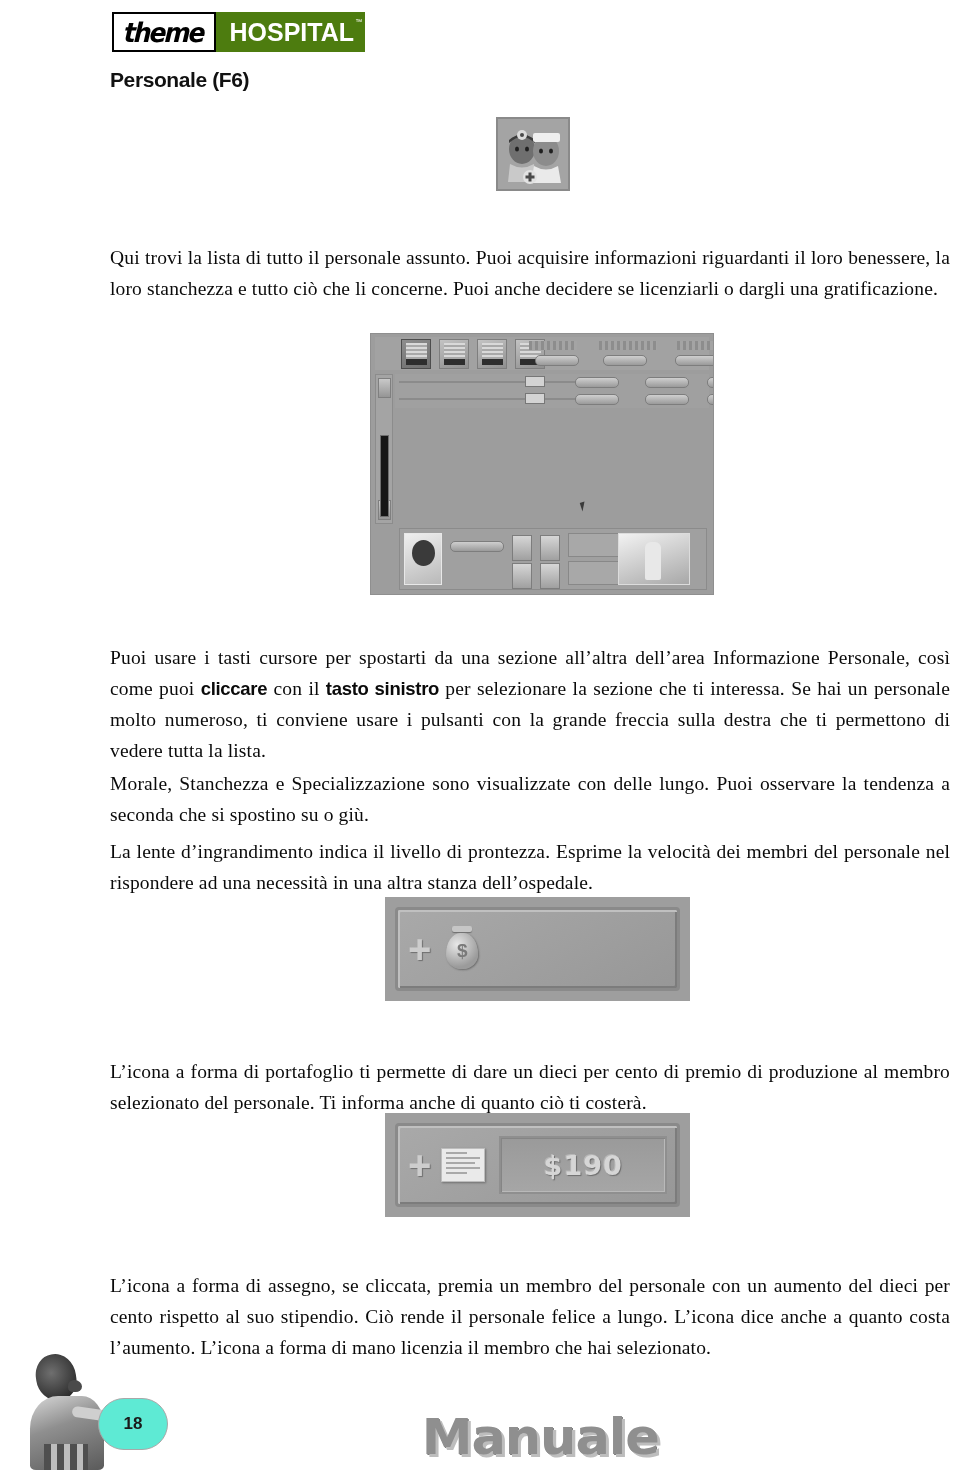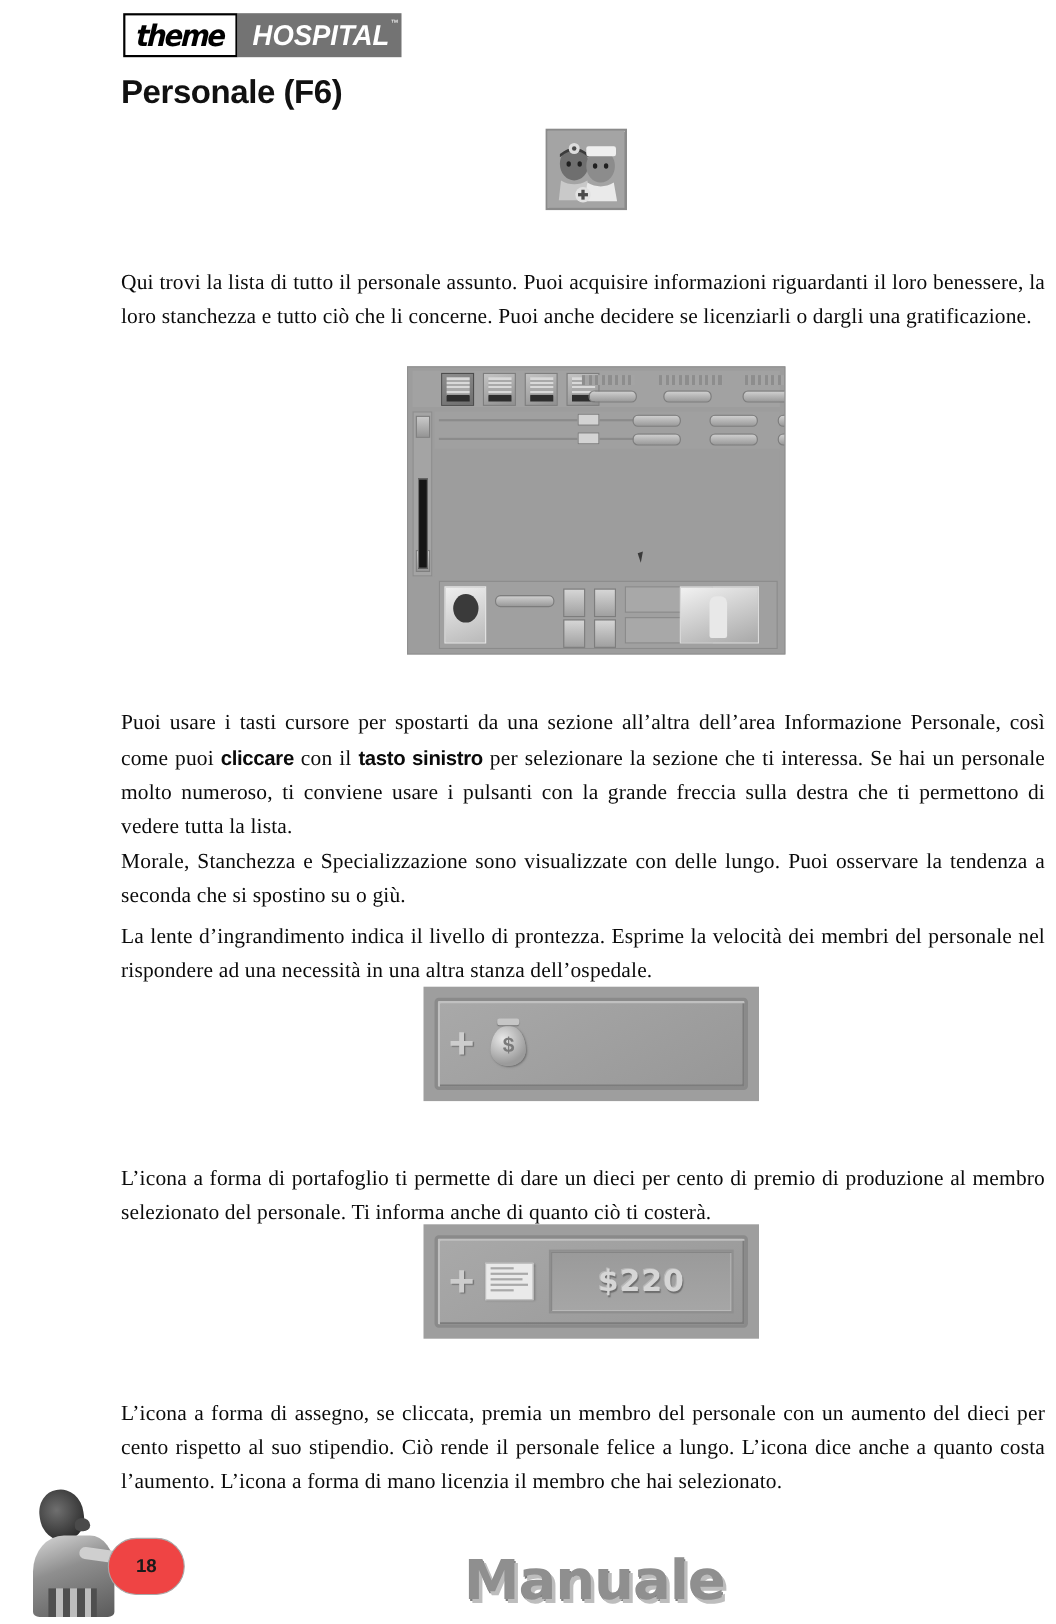--- a/index.html
+++ b/index.html
@@ -38,27 +38,26 @@
     font-family: "DejaVu Sans", sans-serif;
     font-weight: bold;
     font-style: italic;
     font-size: 25px;
     letter-spacing: -2px;
     color: #000;
     transform: skewX(-3deg) scaleY(1.08);
     line-height: 1;
   }
   .logo-hospital {
-    background: #737373;
+    background: #4d7c0f;
     display: flex;
     align-items: center;
     justify-content: center;
     padding: 0 9px 0 11px;
     position: relative;
-    font-style: italic;
   }
   .logo-hospital span.word {
     font-family: "Liberation Sans", sans-serif;
     font-weight: bold;
     font-size: 26px;
     color: #fff;
     letter-spacing: 0px;
     line-height: 1;
     transform: scaleX(0.96);
   }
@@ -71,21 +70,21 @@
     font-size: 7px;
   }
 
   
   .page-title {
     position: absolute;
     left: 110px;
     top: 68px;
     font-family: "Liberation Sans", sans-serif;
     font-weight: bold;
-    font-size: 30px;
+    font-size: 21px;
     letter-spacing: -0.4px;
     color: #111;
   }
 
   
   .staff-icon {
     position: absolute;
     left: 496px;
     top: 117px;
     width: 74px;
@@ -329,21 +328,21 @@
     position: absolute; left: 44px; top: 56px; width: 34px; height: 11px;
     background: #cfcfcf; border-radius: 6px; transform: rotate(8deg);
   }
   .mascot .legs {
     position: absolute; left: 16px; bottom: 0; width: 44px; height: 26px;
     background: repeating-linear-gradient(90deg,#4f4f4f 0 7px,#bdbdbd 7px 13px);
   }
   .bubble {
     position: absolute; left: 98px; top: 1398px; width: 68px; height: 50px;
     border: 1px solid #a8a8a8; border-radius: 26px;
-    background: #ef4444;
+    background: #5eead4;
     display: flex; align-items: center; justify-content: center;
   }
   .bubble span {
     font-family: "Liberation Sans", sans-serif;
     font-weight: bold; font-size: 17px; color: #1a1a1a;
   }
   .manuale {
     position: absolute; left: 424px; top: 1408px;
     font-family: "DejaVu Sans", sans-serif;
     font-weight: bold;
@@ -495,21 +494,21 @@
     <div class="mb-icon">
       <div class="cheque">
         <div class="ln s"></div>
         <div class="ln l"></div>
         <div class="ln m"></div>
         <div class="ln l"></div>
         <div class="ln s"></div>
       </div>
     </div>
     <div class="mb-amount">
-      <span>$220</span>
+      <span>$190</span>
     </div>
   </div>
 </div>
 
 <div class="mascot">
   <div class="head"></div>
   <div class="nose"></div>
   <div class="body"></div>
   <div class="arm"></div>
   <div class="legs"></div>

